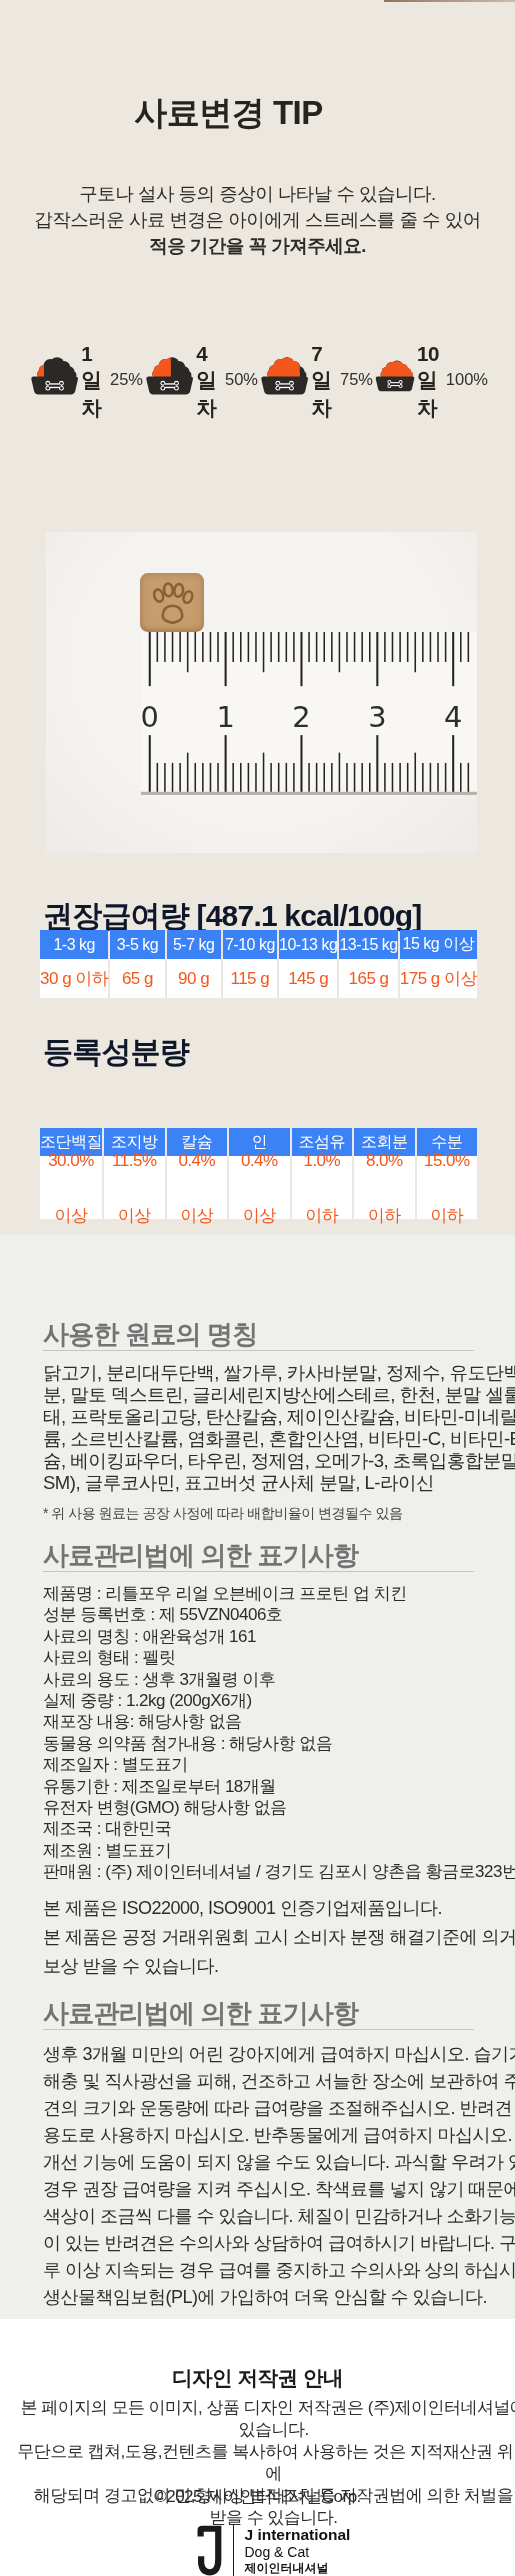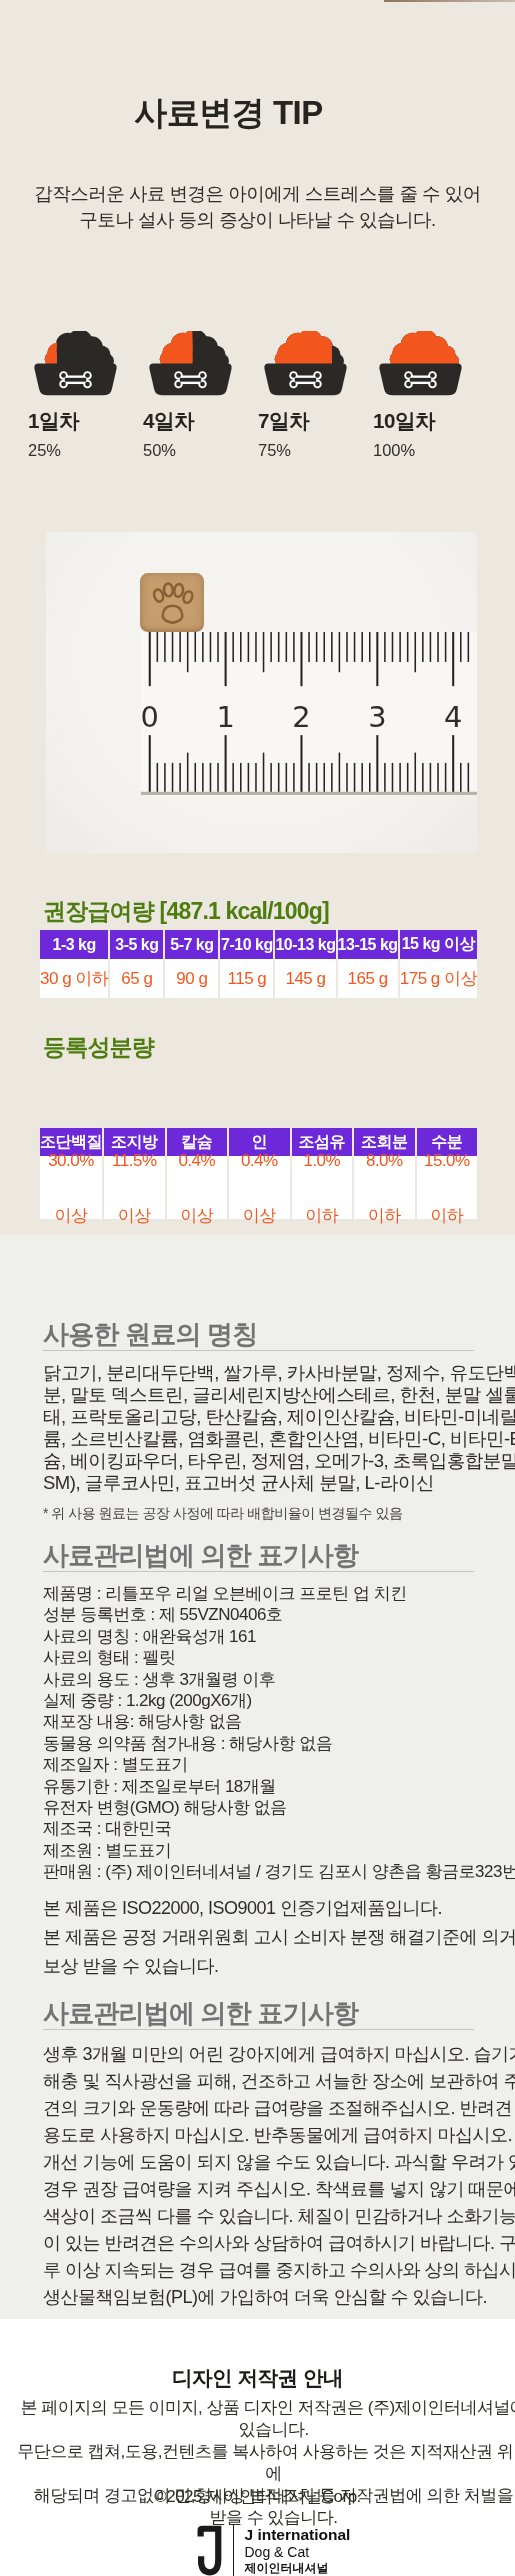--- a/index.html
+++ b/index.html
@@ -18,42 +18,42 @@
 
   
   .intro-title{left:0;top:91px;width:457px;text-align:center;
     font-size:33px;font-weight:800;color:#262420;letter-spacing:-0.5px;}
   .intro-par{left:0;top:181px;width:515px;text-align:center;color:#2e2c28;}
   .intro-par .line{font-size:18.5px;line-height:26px;letter-spacing:-0.5px;}
   .intro-par .line.bold{font-weight:800;}
 
   
   .bowls{left:28px;top:331px;width:460px;display:flex;}
-  .bowl-col{width:115px;display:flex;flex-direction:column;align-items:flex-start;}
+  .bowl-col{width:115px;display:flex;align-items:center;}
   .bowl-col svg{display:block;}
   .day-label{margin-top:11.3px;font-size:20.6px;font-weight:800;color:#262420;letter-spacing:-0.5px;}
   .day-percent{margin-top:6.2px;font-size:16.5px;color:#32302c;}
 
   
   .photo-card{left:46px;top:532px;width:431px;height:321px;
     background:radial-gradient(ellipse at 50% 40%, #f4f3f0 60%, #ecebe8 100%);}
   .kibble{position:absolute;left:94px;top:41px;width:64px;height:59px;
     background:#c79d6e;border-radius:8.2px;
     box-shadow:inset 0 0 9.3px rgba(118,84,44,.38), inset 0 -2.1px 3.1px rgba(118,84,44,.25);}
   .kibble svg{position:absolute;left:0;top:0;}
   .ruler-wrap{position:absolute;left:95px;top:100px;width:336px;height:165px;}
 
   
-  .sec-title{font-size:23px;font-weight:800;color:#4d7c0f;letter-spacing:-0.8px;white-space:nowrap;}
+  .sec-title{font-size:30px;font-weight:800;color:#0f172a;letter-spacing:-0.8px;white-space:nowrap;}
   .t-feeding-title{left:43px;top:896px;}
   .t-nutrition-title{left:43px;top:1032px;}
   .grid7{left:40px;width:437px;display:grid;grid-template-columns:repeat(7,1fr);column-gap:2.1px;row-gap:0;}
   .tbl-feeding{top:930px;}
   .tbl-nutrition{top:1128px;border-radius:21px;}
-  .cell-h{background:#6d28d9;color:#ffffff;font-weight:700;font-size:16px;
+  .cell-h{background:#3b82f6;color:#ffffff;font-weight:400;font-size:16px;
     display:flex;align-items:center;justify-content:center;white-space:nowrap;letter-spacing:-0.5px;}
   .tbl-feeding .cell-h{height:29px;}
   .tbl-nutrition .cell-h{height:28px;}
   .cell-v{background:#ffffff;color:#f3571d;font-size:17px;
     display:flex;flex-direction:column;align-items:center;justify-content:center;white-space:nowrap;letter-spacing:-0.5px;}
   .tbl-feeding .cell-v{height:39px;}
   .tbl-nutrition .cell-v{height:63px;line-height:25px;gap:30px;}
 
   
   .g-title{font-size:26px;font-weight:800;color:#737373;letter-spacing:-0.8px;white-space:nowrap;}
@@ -84,22 +84,23 @@
 
 <div id="page">
 
   <div class="bg bg-beige"></div>
   <div class="bg bg-gray"></div>
   <div class="bg bg-white"></div>
   <div class="top-artifact"></div>
 
   <div class="abs intro-title">사료변경 TIP</div>
   <div class="abs intro-par">
+      <div class="line">구토나 설사 등의 증상이 나타날 수 있습니다.</div>
       <div class="line">갑작스러운 사료 변경은 아이에게 스트레스를 줄 수 있어</div>
-      <div class="line">구토나 설사 등의 증상이 나타날 수 있습니다.</div>
+      <div class="line bold">적응 기간을 꼭 가져주세요.</div>
     </div>
 
   <div class="abs bowls">
       <div class="bowl-col">
   <svg width="95" height="65" viewBox="0 0 220 152">
     <defs>
             <clipPath id="oc0">
               <rect x="0" y="0" width="66.0" height="78"></rect>
             </clipPath>
           </defs>

